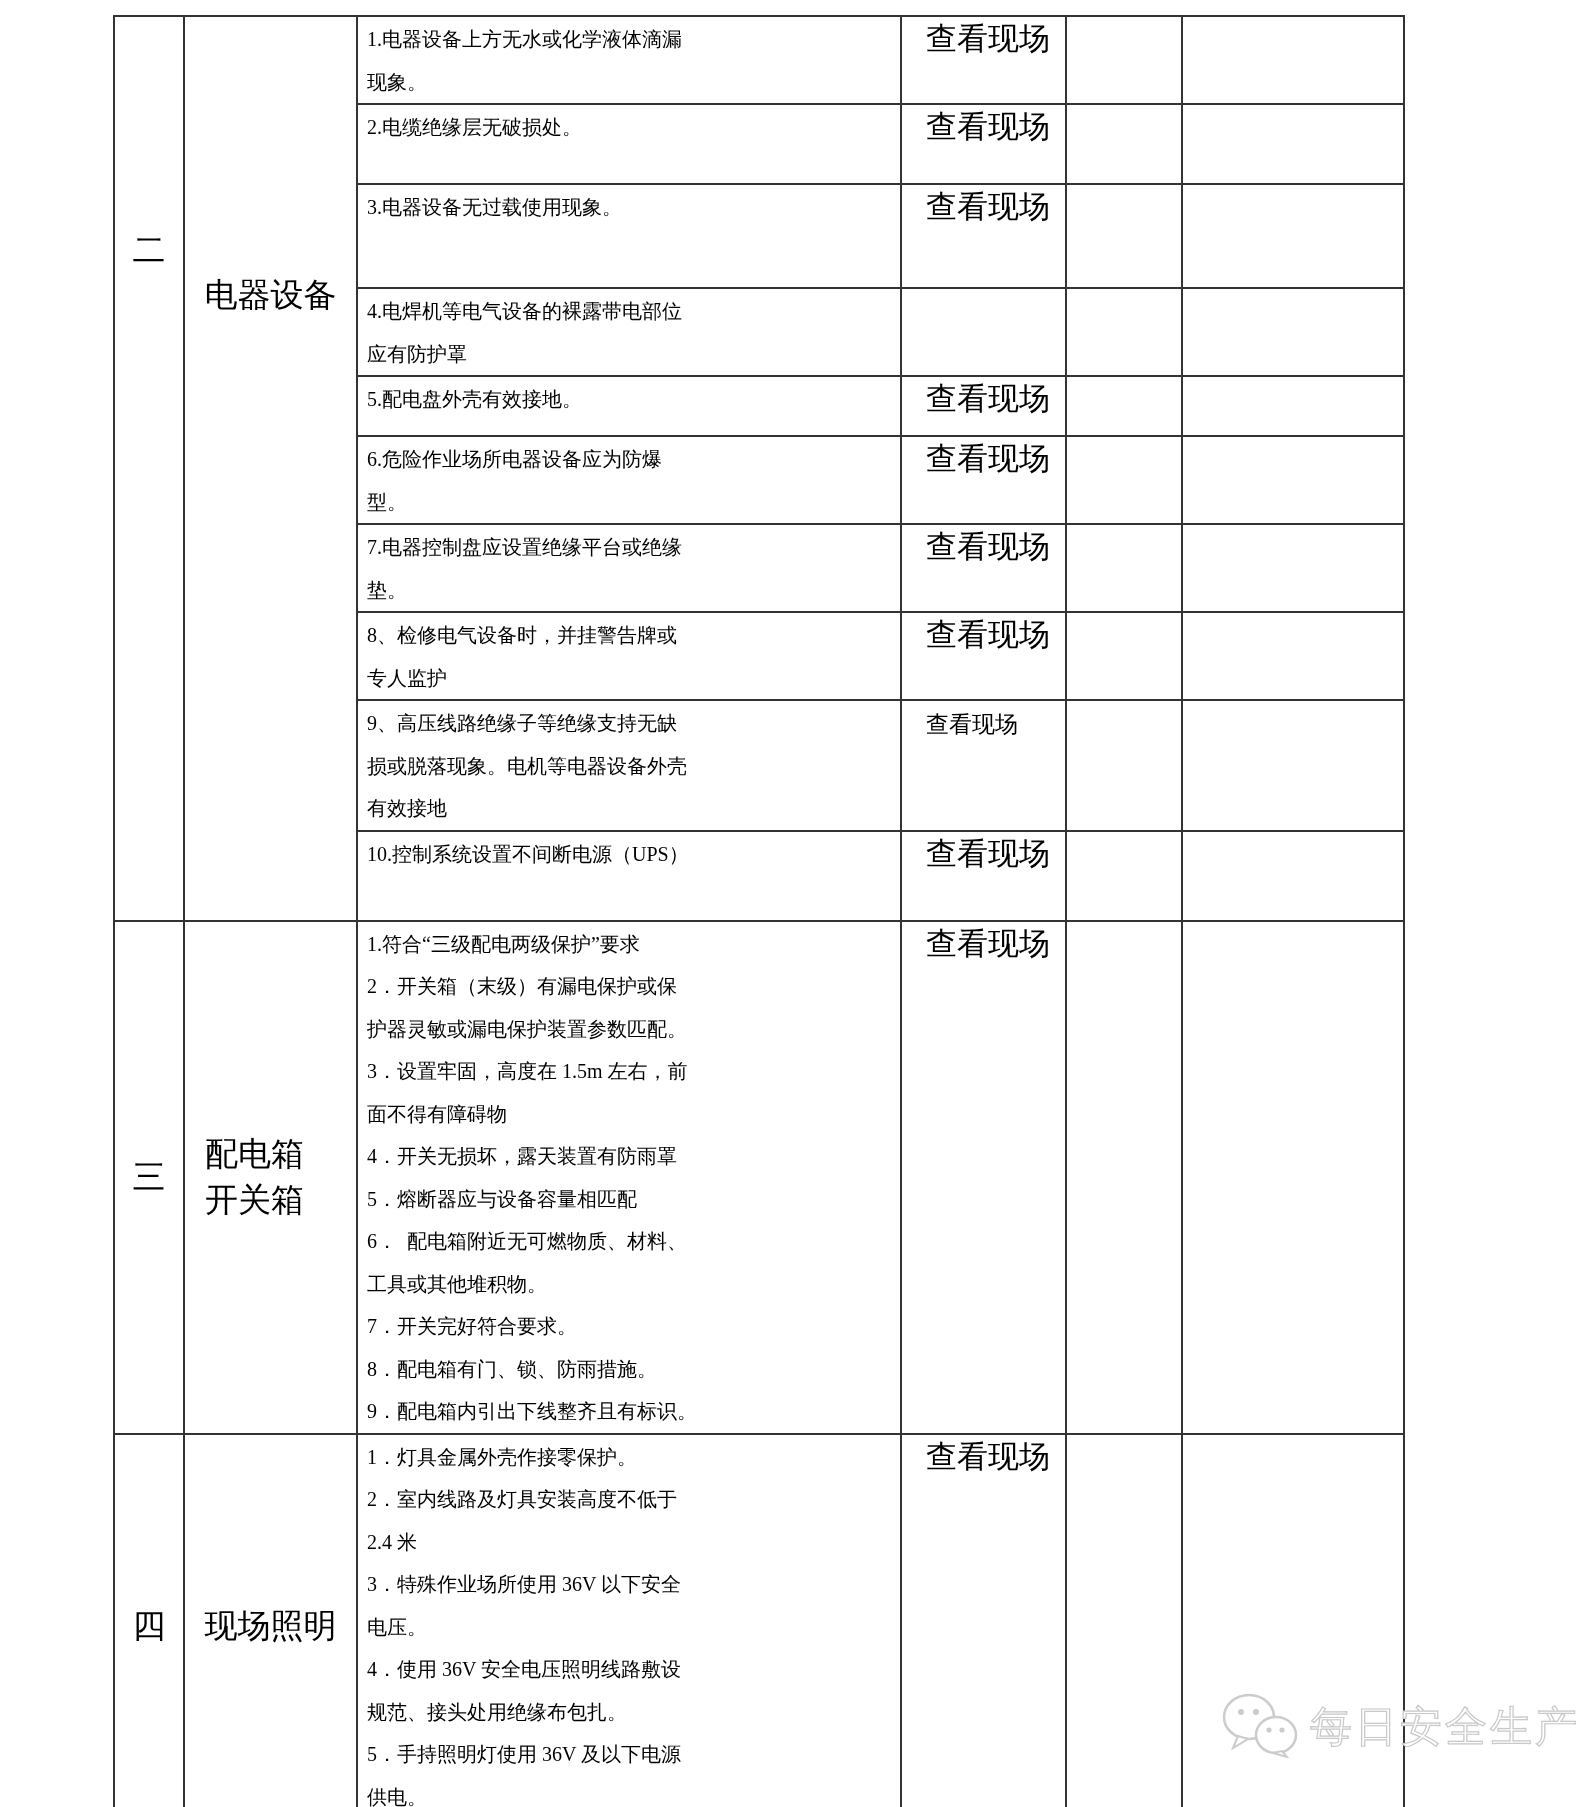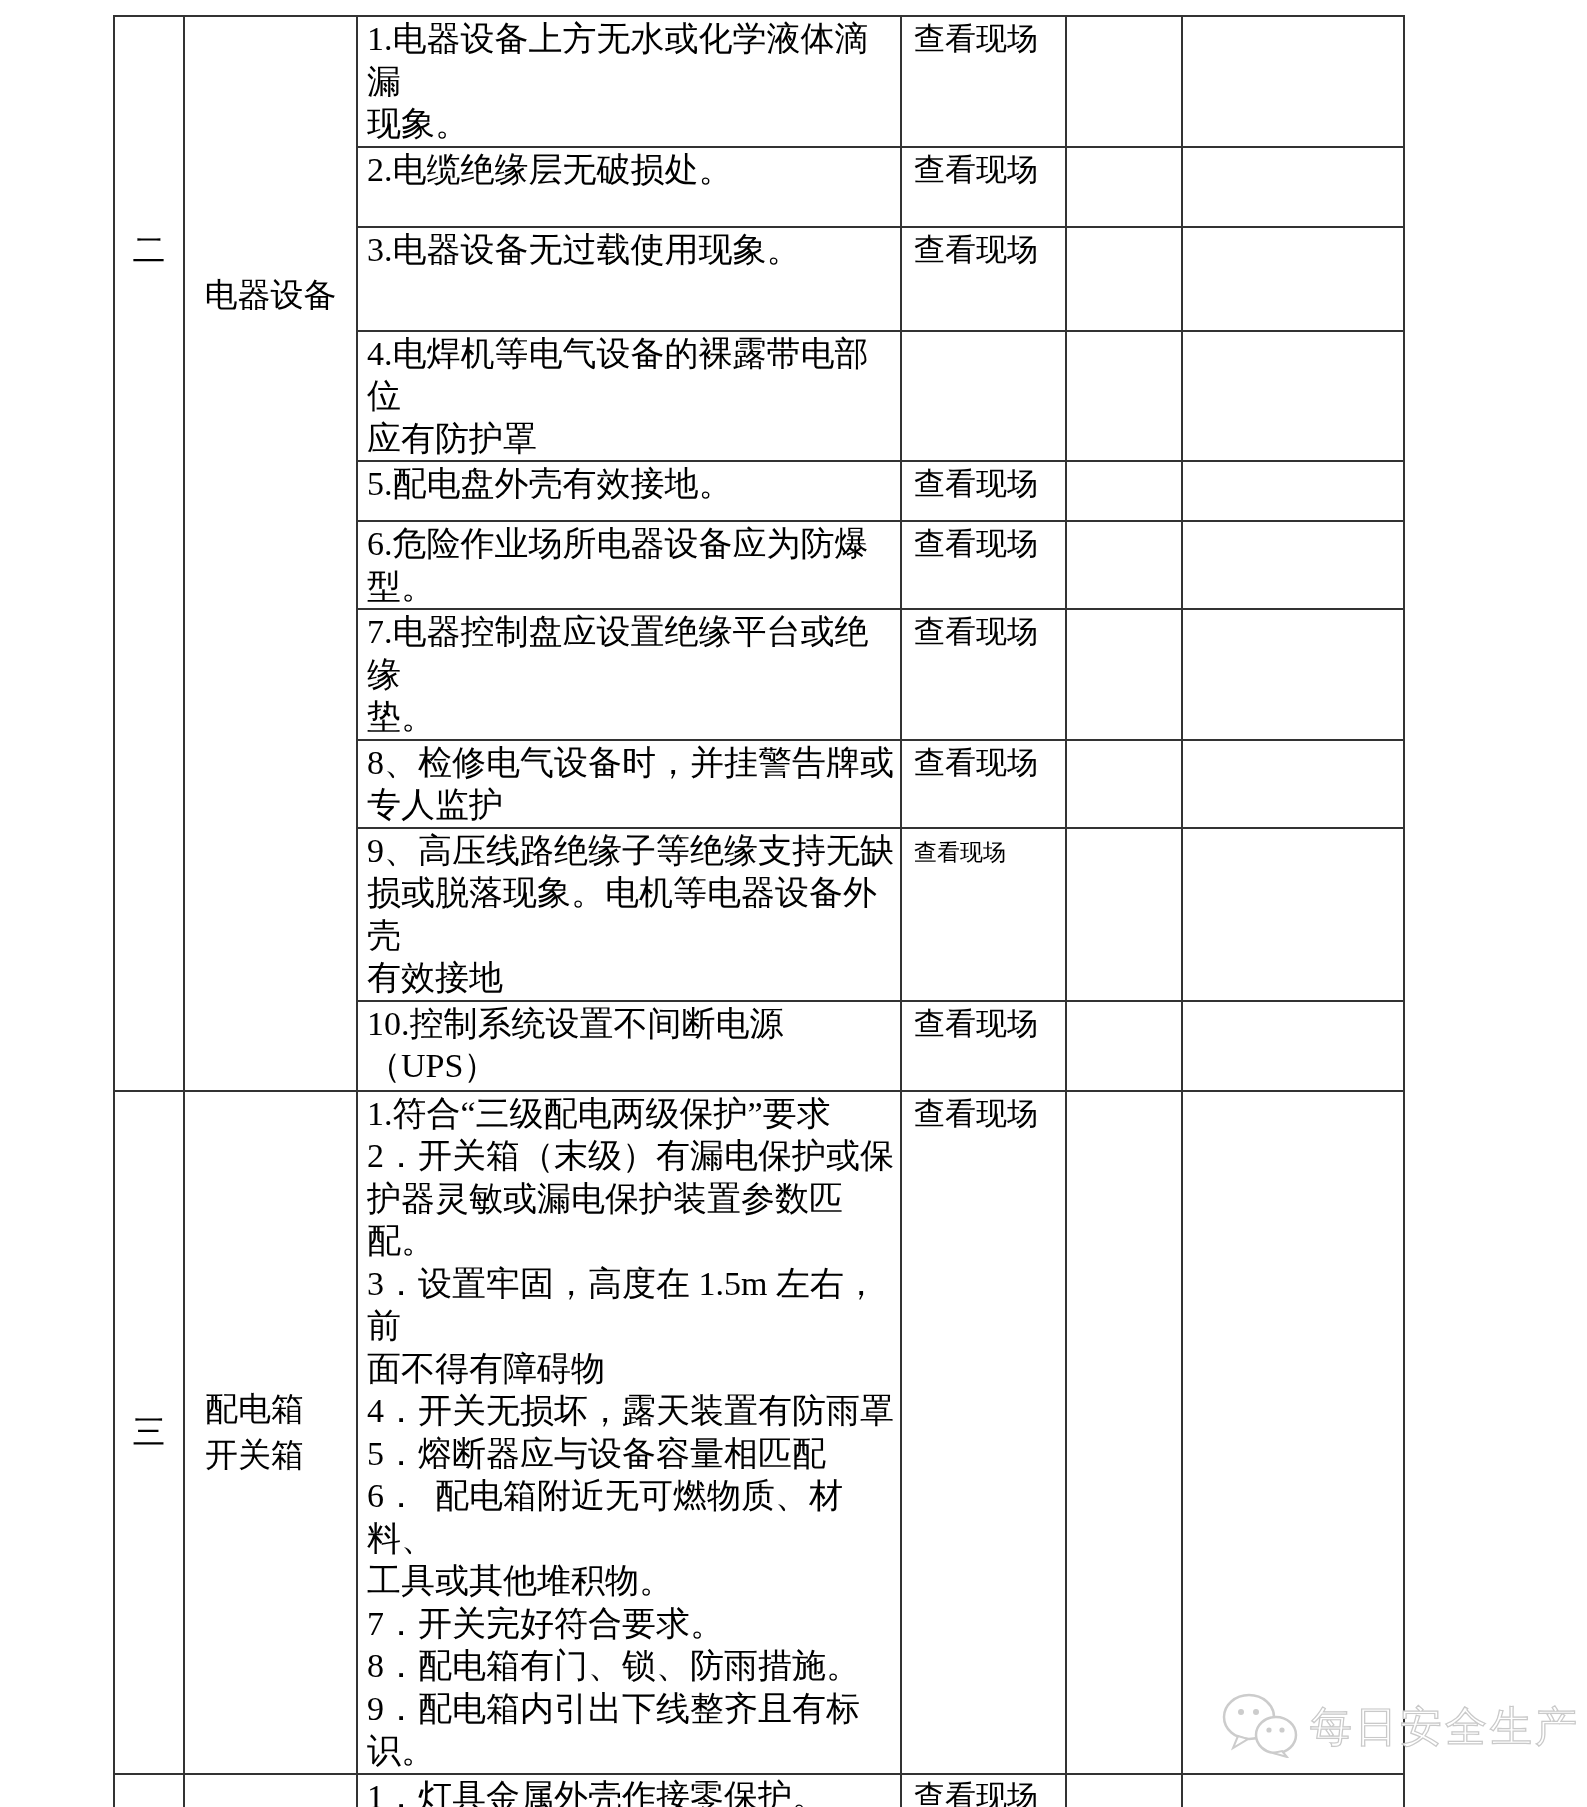--- a/index.html
+++ b/index.html
@@ -8,22 +8,22 @@
   table.checklist{position:absolute;left:113px;top:15px;width:1290px;
         border-collapse:collapse;table-layout:fixed;}
   td{border:2px solid #333;vertical-align:top;overflow:hidden;box-sizing:border-box;padding:0;}
   .no-cell{text-align:center;font-size:33px;line-height:42px;}
   .no-cell.s0{padding-top:212px;}
   .cat-cell{font-size:33px;line-height:46px;white-space:pre-line;}
   .cat-cell.s0{padding-top:255px;text-align:center;}
   .cat-center{text-align:center;}
   .cat-left{text-align:left;padding-left:20px;}
   .va-mid{vertical-align:middle;}
-  .item-cell{font-size:34px;line-height:42.5px;padding:1px 6px 0 9px;white-space:pre-wrap;}
-  .method-cell{font-size:31px;line-height:42.5px;padding:1px 4px 0 12px;white-space:pre-wrap;border-radius:7px;}
+  .item-cell{font-size:20px;line-height:42.5px;padding:1px 6px 0 9px;white-space:pre-wrap;}
+  .method-cell{font-size:31px;line-height:42.5px;padding:1px 4px 0 24px;white-space:pre-wrap;border-radius:7px;}
   .method-cell.method-small{font-size:23px;line-height:32px;padding-top:8px;}
   .watermark{position:absolute;left:1222px;top:1692px;display:flex;align-items:center;gap:10px;
         font-family:"Liberation Sans","DejaVu Sans",sans-serif;}
   .watermark-text{font-size:42px;letter-spacing:3px;color:#fff;
         -webkit-text-stroke:1.2px #c9c9c9;text-shadow:0 0 1px #cfcfcf;white-space:nowrap;}
 </style>
 </head>
 <body>
 
 <div class="page">

